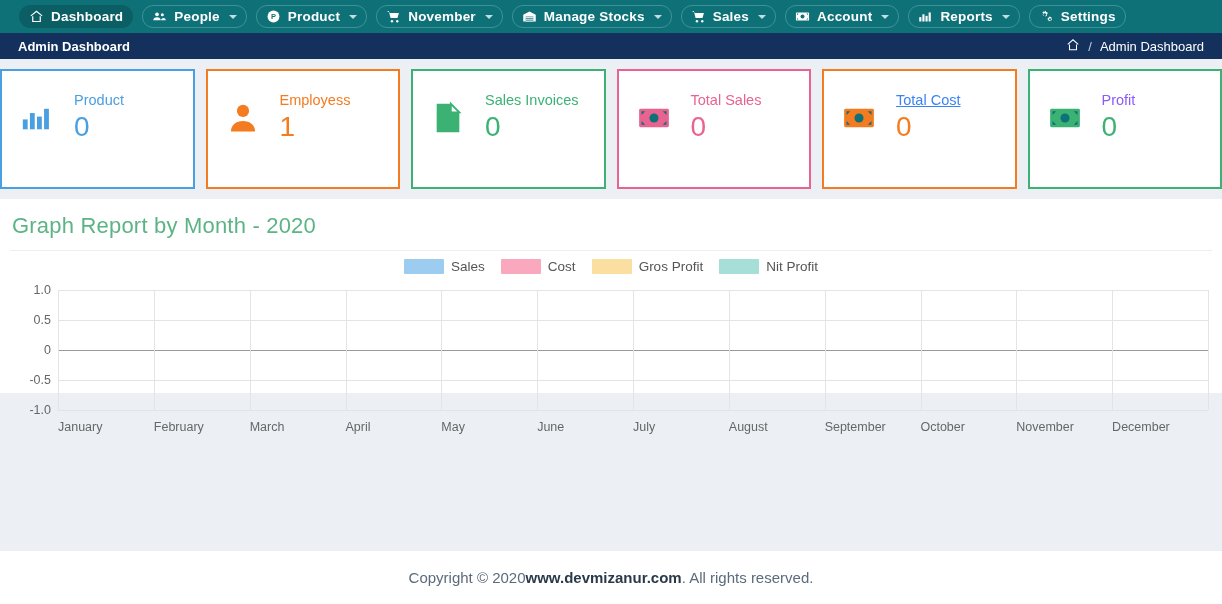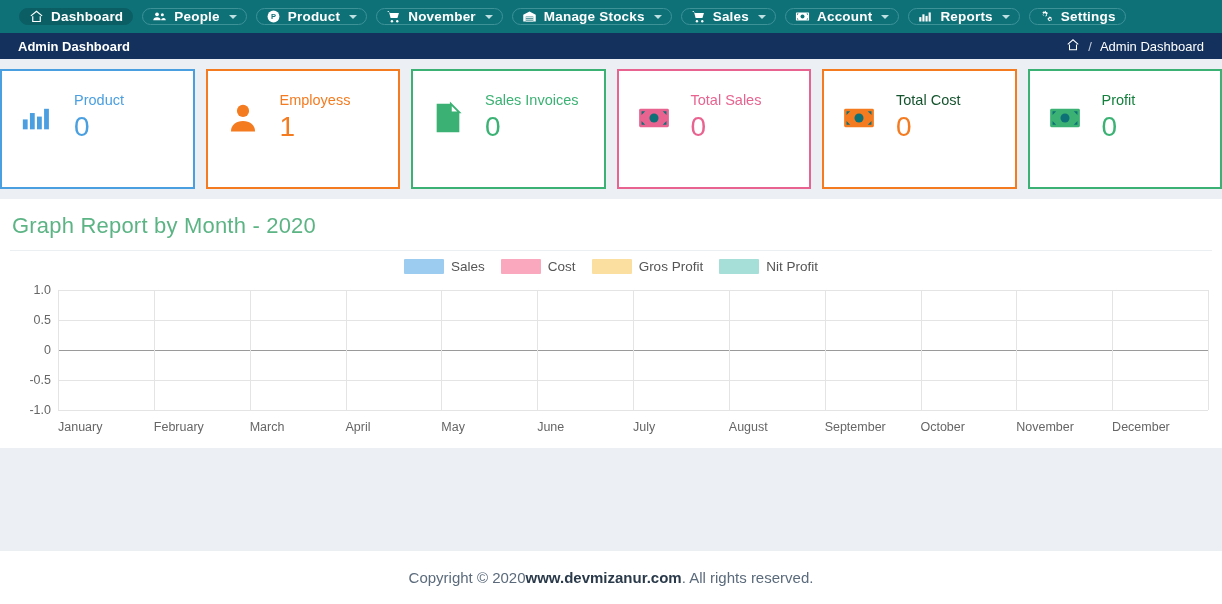--- a/index.html
+++ b/index.html
@@ -37,21 +37,21 @@
   }
 
   
   .navbar {
     height: 33px; background: #0f7178;
     display: flex; align-items: center; gap: 9px;
     padding: 0 0 0 19px;
   }
   .nav-item {
     display: flex; align-items: center; gap: 7px;
-    height: 17px; padding: 0 9px;
+    height: 23px; padding: 0 9px;
     border: 1px solid #3d9298; border-radius: 11px;
     color: #ffffff; font-size: 13.5px; font-weight: bold;
     cursor: pointer; white-space: nowrap;
     letter-spacing: .2px;
   }
   .nav-item.active { background: #0b5e64; border-color: #0b5e64; }
   .nav-item .caret {
     width: 0; height: 0; margin-left: 2px;
     border-left: 4px solid transparent; border-right: 4px solid transparent;
     border-top: 4px solid #bfe0e2;
@@ -80,21 +80,21 @@
     padding: 22px 0 0 18px;
   }
   .card:first-child { margin-left: 0px; }
   .card-ico { width: 42px; min-width: 42px; padding-top: 8px; }
   .card-body { padding-left: 12px; }
   .card-label { font-size: 14.5px; line-height: 1; }
   .card-value { font-size: 28px; line-height: 1.35; font-weight: 400; }
 
   
   .panel {
-    background: #ffffff; margin: 10px 0 0 0; height: 249px;
+    background: #ffffff; margin: 10px 0 0 0; height: 194px;
     position: relative;
   }
   .panel-title {
     font-size: 22px; color: #5cb485; font-weight: 400;
     padding: 14px 0 11px 12px; letter-spacing: .2px;
   }
   .panel-rule { height: 1px; background: #eceff1; margin: 0 10px; }
   .legend {
     display: flex; align-items: center; justify-content: center;
     gap: 16px; padding: 8px 0 6px 0;
@@ -294,32 +294,32 @@
           <div class="card-value" style="color: rgb(232, 99, 143);">0</div>
         </div>
       </div>
       <div class="card" style="border-color: rgb(244, 123, 32);">
         <div class="card-ico"><svg width="34" height="34" viewBox="0 0 24 24" fill="#f47b20">
             <rect x="1.5" y="5.5" width="21" height="13" rx="1"></rect>
             <circle cx="12" cy="12" r="3.2" fill="#0f7178"></circle>
             <path d="M3.2 7.2h2.6L3.2 9.8z M20.8 7.2h-2.6l2.6 2.6z M3.2 16.8h2.6L3.2 14.2z M20.8 16.8h-2.6l2.6-2.6z" fill="#0f7178"></path>
           </svg></div>
         <div class="card-body">
-          <div class="card-label" style="color: #14532d;">Total Cost</div>
+          <div class="card-label" style="color: #3b82f6; text-decoration: underline;">Total Cost</div>
           <div class="card-value" style="color: rgb(244, 123, 32);">0</div>
         </div>
       </div>
       <div class="card" style="border-color: rgb(59, 178, 115);">
         <div class="card-ico"><svg width="34" height="34" viewBox="0 0 24 24" fill="#3bb273">
             <rect x="1.5" y="5.5" width="21" height="13" rx="1"></rect>
             <circle cx="12" cy="12" r="3.2" fill="#0f7178"></circle>
             <path d="M3.2 7.2h2.6L3.2 9.8z M20.8 7.2h-2.6l2.6 2.6z M3.2 16.8h2.6L3.2 14.2z M20.8 16.8h-2.6l2.6-2.6z" fill="#0f7178"></path>
           </svg></div>
         <div class="card-body">
-          <div class="card-label" style="color: #15803d;">Profit</div>
+          <div class="card-label" style="color: #8b5cf6;">Profit</div>
           <div class="card-value" style="color: rgb(59, 178, 115);">0</div>
         </div>
       </div>
     </div>
 
   <div class="panel">
     <div class="panel-title">Graph Report by Month - 2020</div>
     <div class="panel-rule"></div>
     <div class="legend" id="legend">
         <div class="legend-item">

